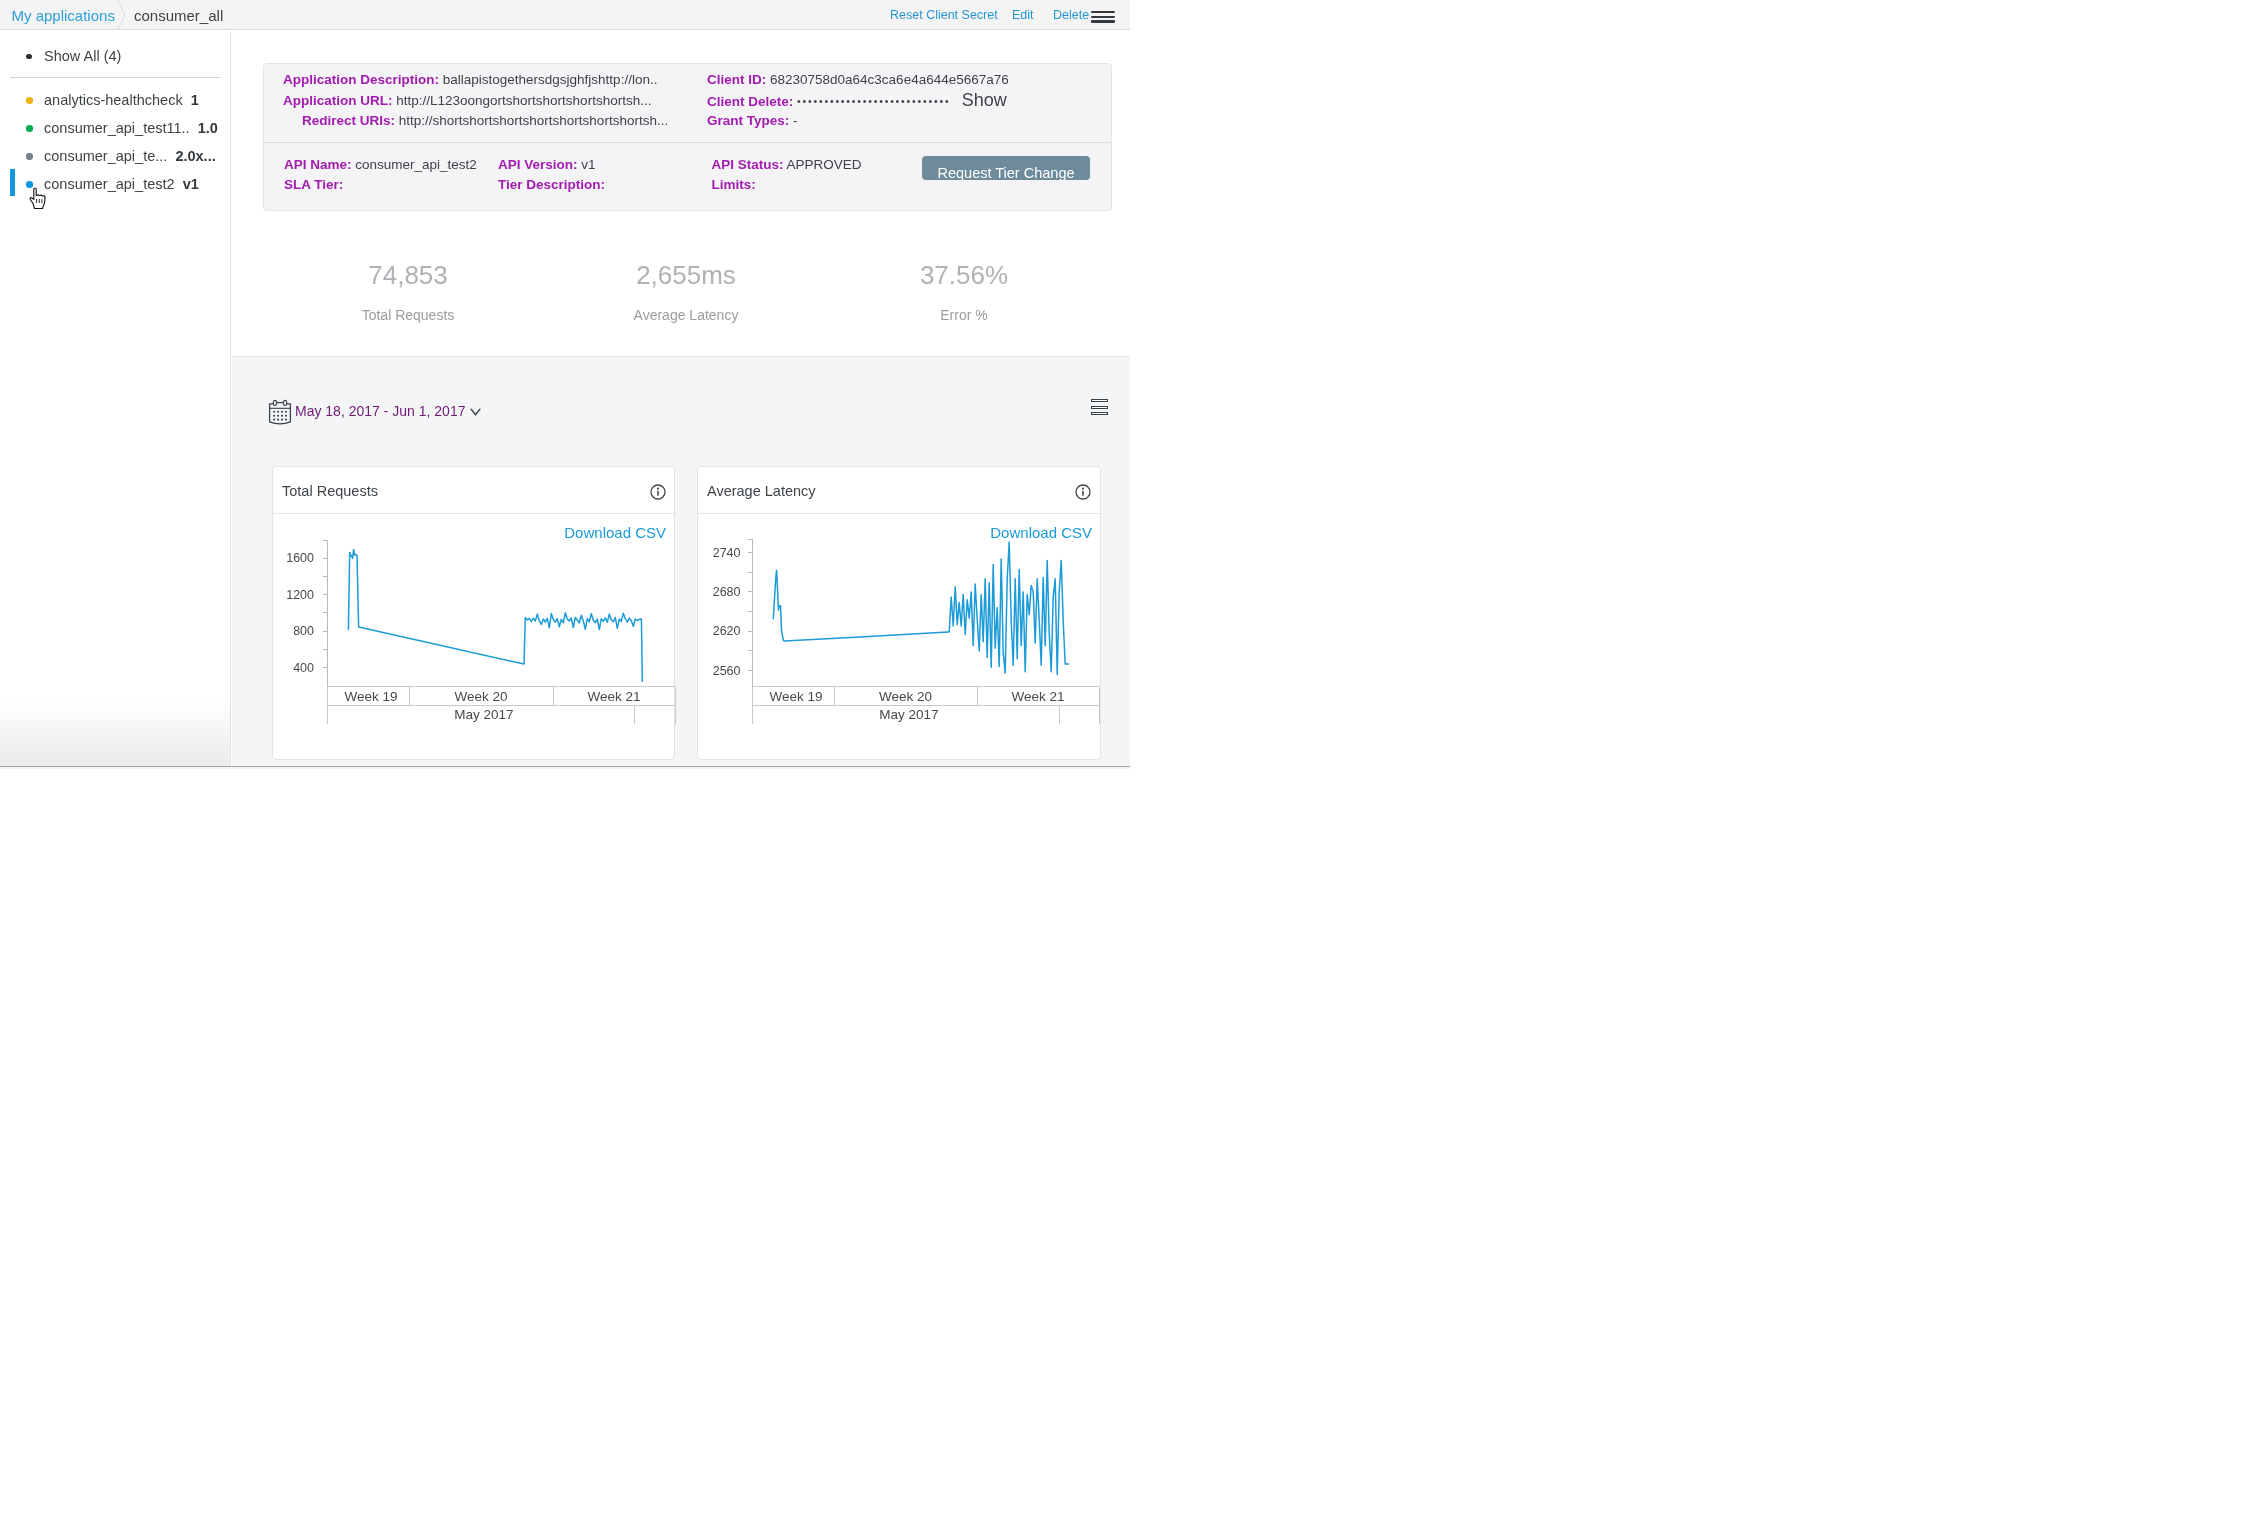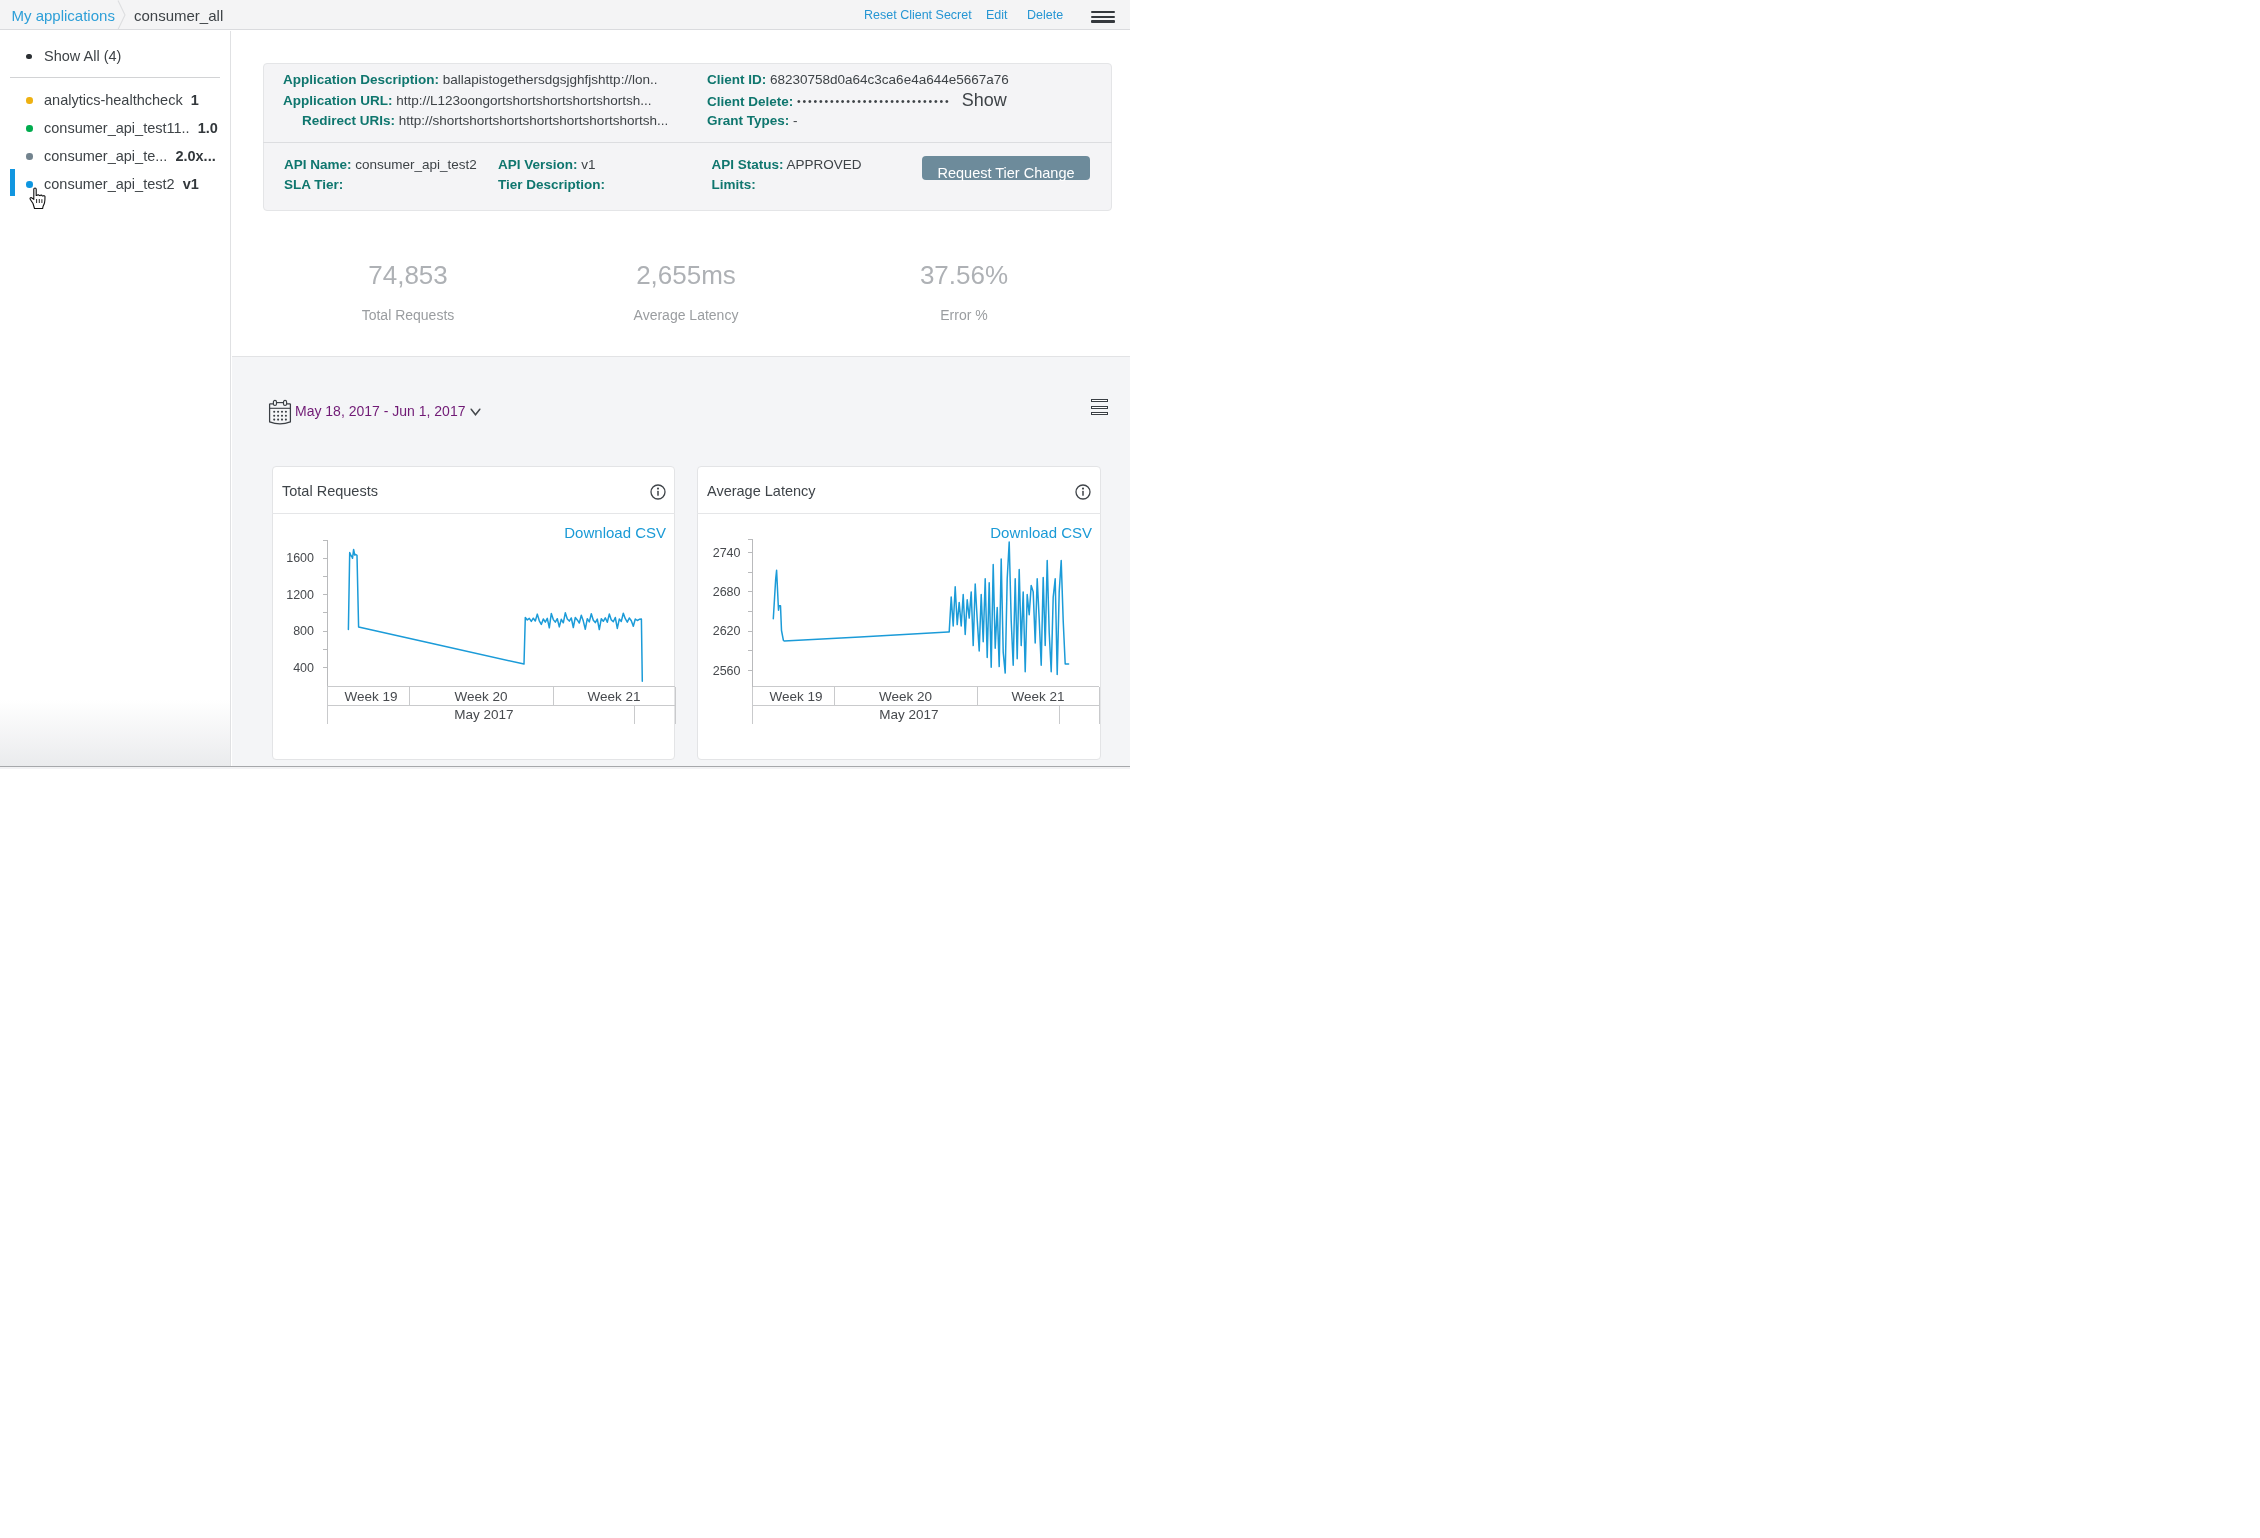--- a/index.html
+++ b/index.html
@@ -3,36 +3,36 @@
 <style>
 * { margin:0; padding:0; box-sizing:border-box; }
 html,body { width:1130px; height:769px; }
 body { font-family:"Liberation Sans", sans-serif; background:#fff; }
 #page { position:relative; width:1130px; height:769px; overflow:hidden; background:#fff; }
 .abs { position:absolute; }
 
 #hdr { position:absolute; left:0; top:0; width:1130px; height:30px; background:#f4f4f5; border-bottom:1px solid #dadbde; }
 #bc1 { position:absolute; left:11.5px; top:6.5px; font-size:15px; color:#2d9fd8; }
 #bc2 { position:absolute; left:134px; top:6.5px; font-size:15px; color:#3e4347; }
-.hlink { position:absolute; top:8px; font-size:12.5px; color:#2696d3; }
+.hlink { position:absolute; top:8px; font-size:12.5px; color:#2696d3;margin-left:26px; }
 #hamb { position:absolute; left:1091px; top:11px; width:23.5px; }
 #hamb div { height:2.3px; background:#35393d; margin-bottom:2.4px; border-radius:1px; }
 
 #sidebar { position:absolute; left:0; top:31px; width:231px; height:735px; background:linear-gradient(180deg,#fff 0%,#fff 91%,#eaebed 100%); border-right:1px solid #e0e1e3; }
 .srow { position:absolute; left:0; width:210px; height:22px; font-size:14.5px; color:#3e4347; }
 .srow .dot { position:absolute; left:26px; top:8px; width:6.5px; height:6.5px; border-radius:50%; }
 .srow .nm { position:absolute; left:44px; top:0; line-height:22px; white-space:nowrap; }
 .srow b { font-weight:bold; color:#33383c; }
 #sdiv { position:absolute; left:10px; top:77px; width:210px; border-top:1px solid #d2d3d5; }
 #selbar { position:absolute; left:10px; top:169px; width:5px; height:27px; background:#1296e0; }
 
 #panel { position:absolute; left:263px; top:63px; width:849px; height:148px; background:#f4f4f6; border:1px solid #e4e5e7; border-radius:4px; }
 #pdiv { position:absolute; left:263px; top:141.5px; width:849px; border-top:1px solid #dcdde0; }
 .prow { position:absolute; height:17px; line-height:17px; font-size:13.5px; color:#3e4347; white-space:nowrap; }
-.prow b { color:#0f766e; }
+.prow b { color:#a21caf; }
 
 #rtc { position:absolute; left:922px; top:156px; width:168px; height:24px; background:#6d8b9b; border-radius:4px; color:#fff; font-size:14.5px; text-align:center; line-height:34px; }
 
 .bignum { position:absolute; top:261px; width:300px; text-align:center; font-size:26px; line-height:29px; color:#aeb1b5; }
 .biglab { position:absolute; top:307px; width:300px; text-align:center; font-size:14px; color:#9a9da0; }
 
 #chartsec { position:absolute; left:232px; top:356px; width:898px; height:413px; background:#f4f5f7; border-top:1px solid #e2e3e5; }
 #datetxt { position:absolute; left:295px; top:403px; font-size:14px; color:#701a75; }
 #listicon { position:absolute; left:1091px; top:399px; width:17px; }
 #listicon div { height:3.2px; border:1px solid #3a3f44; background:#fff; margin-bottom:3.4px; }

